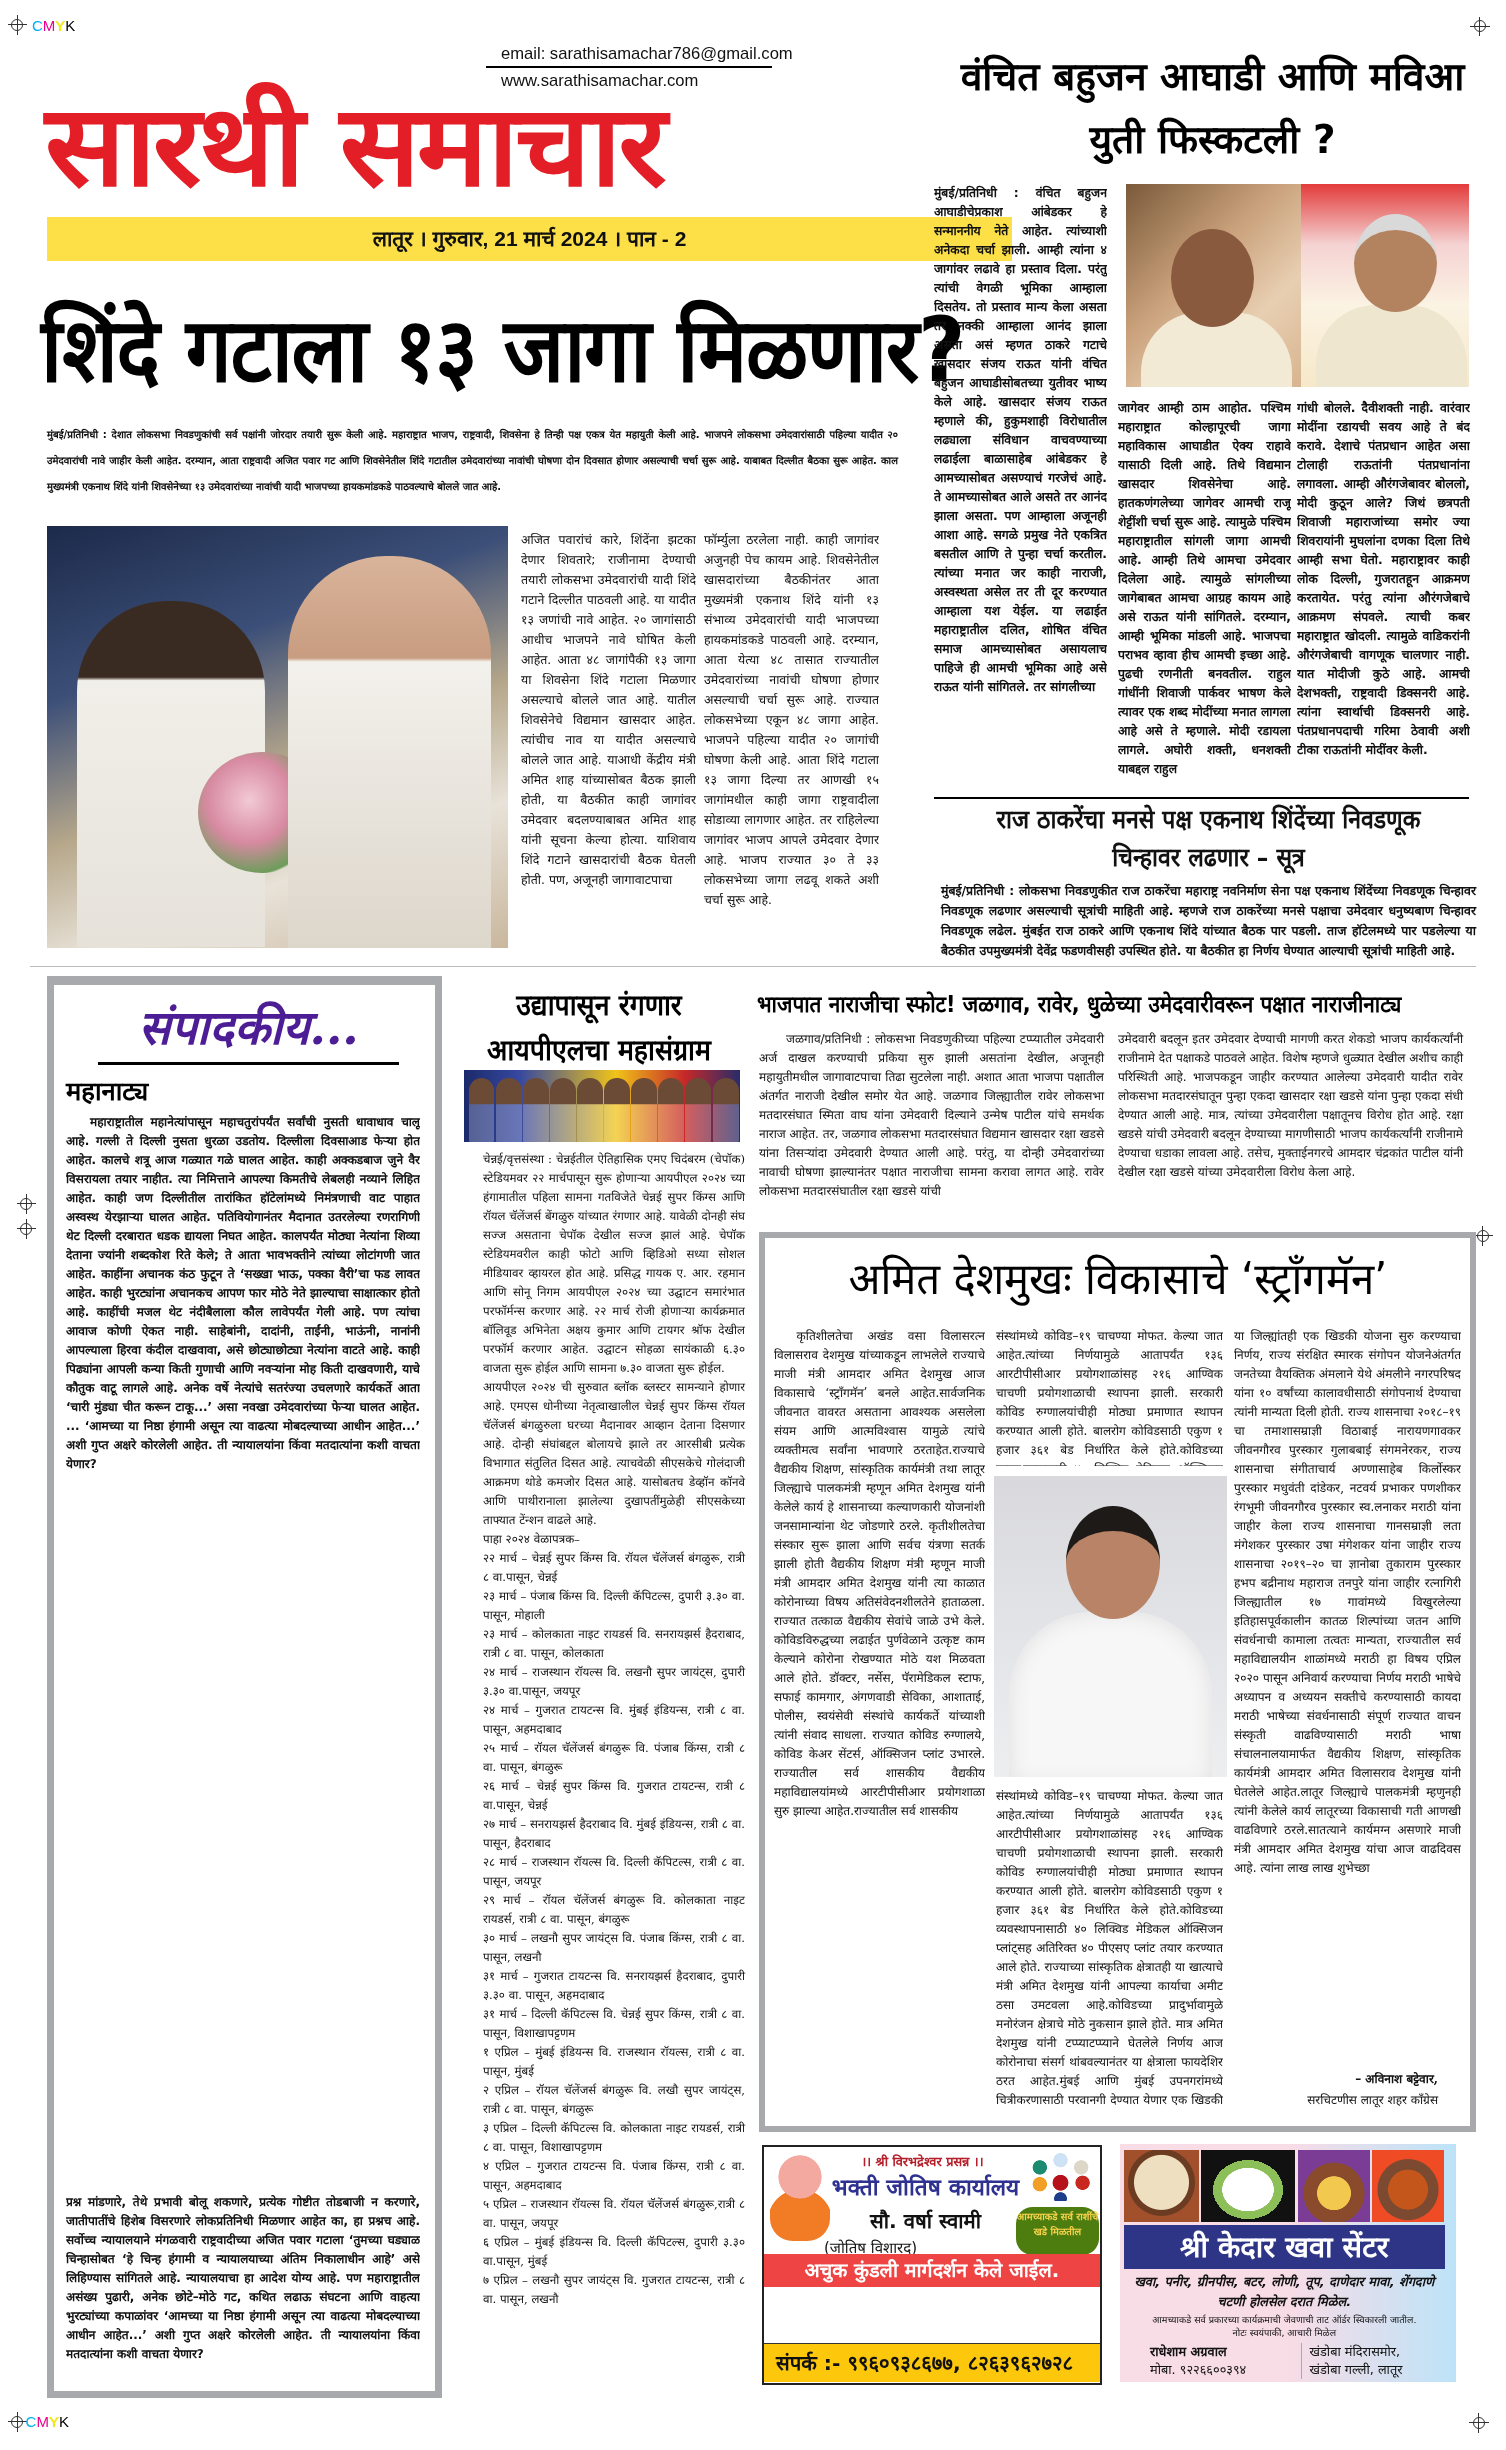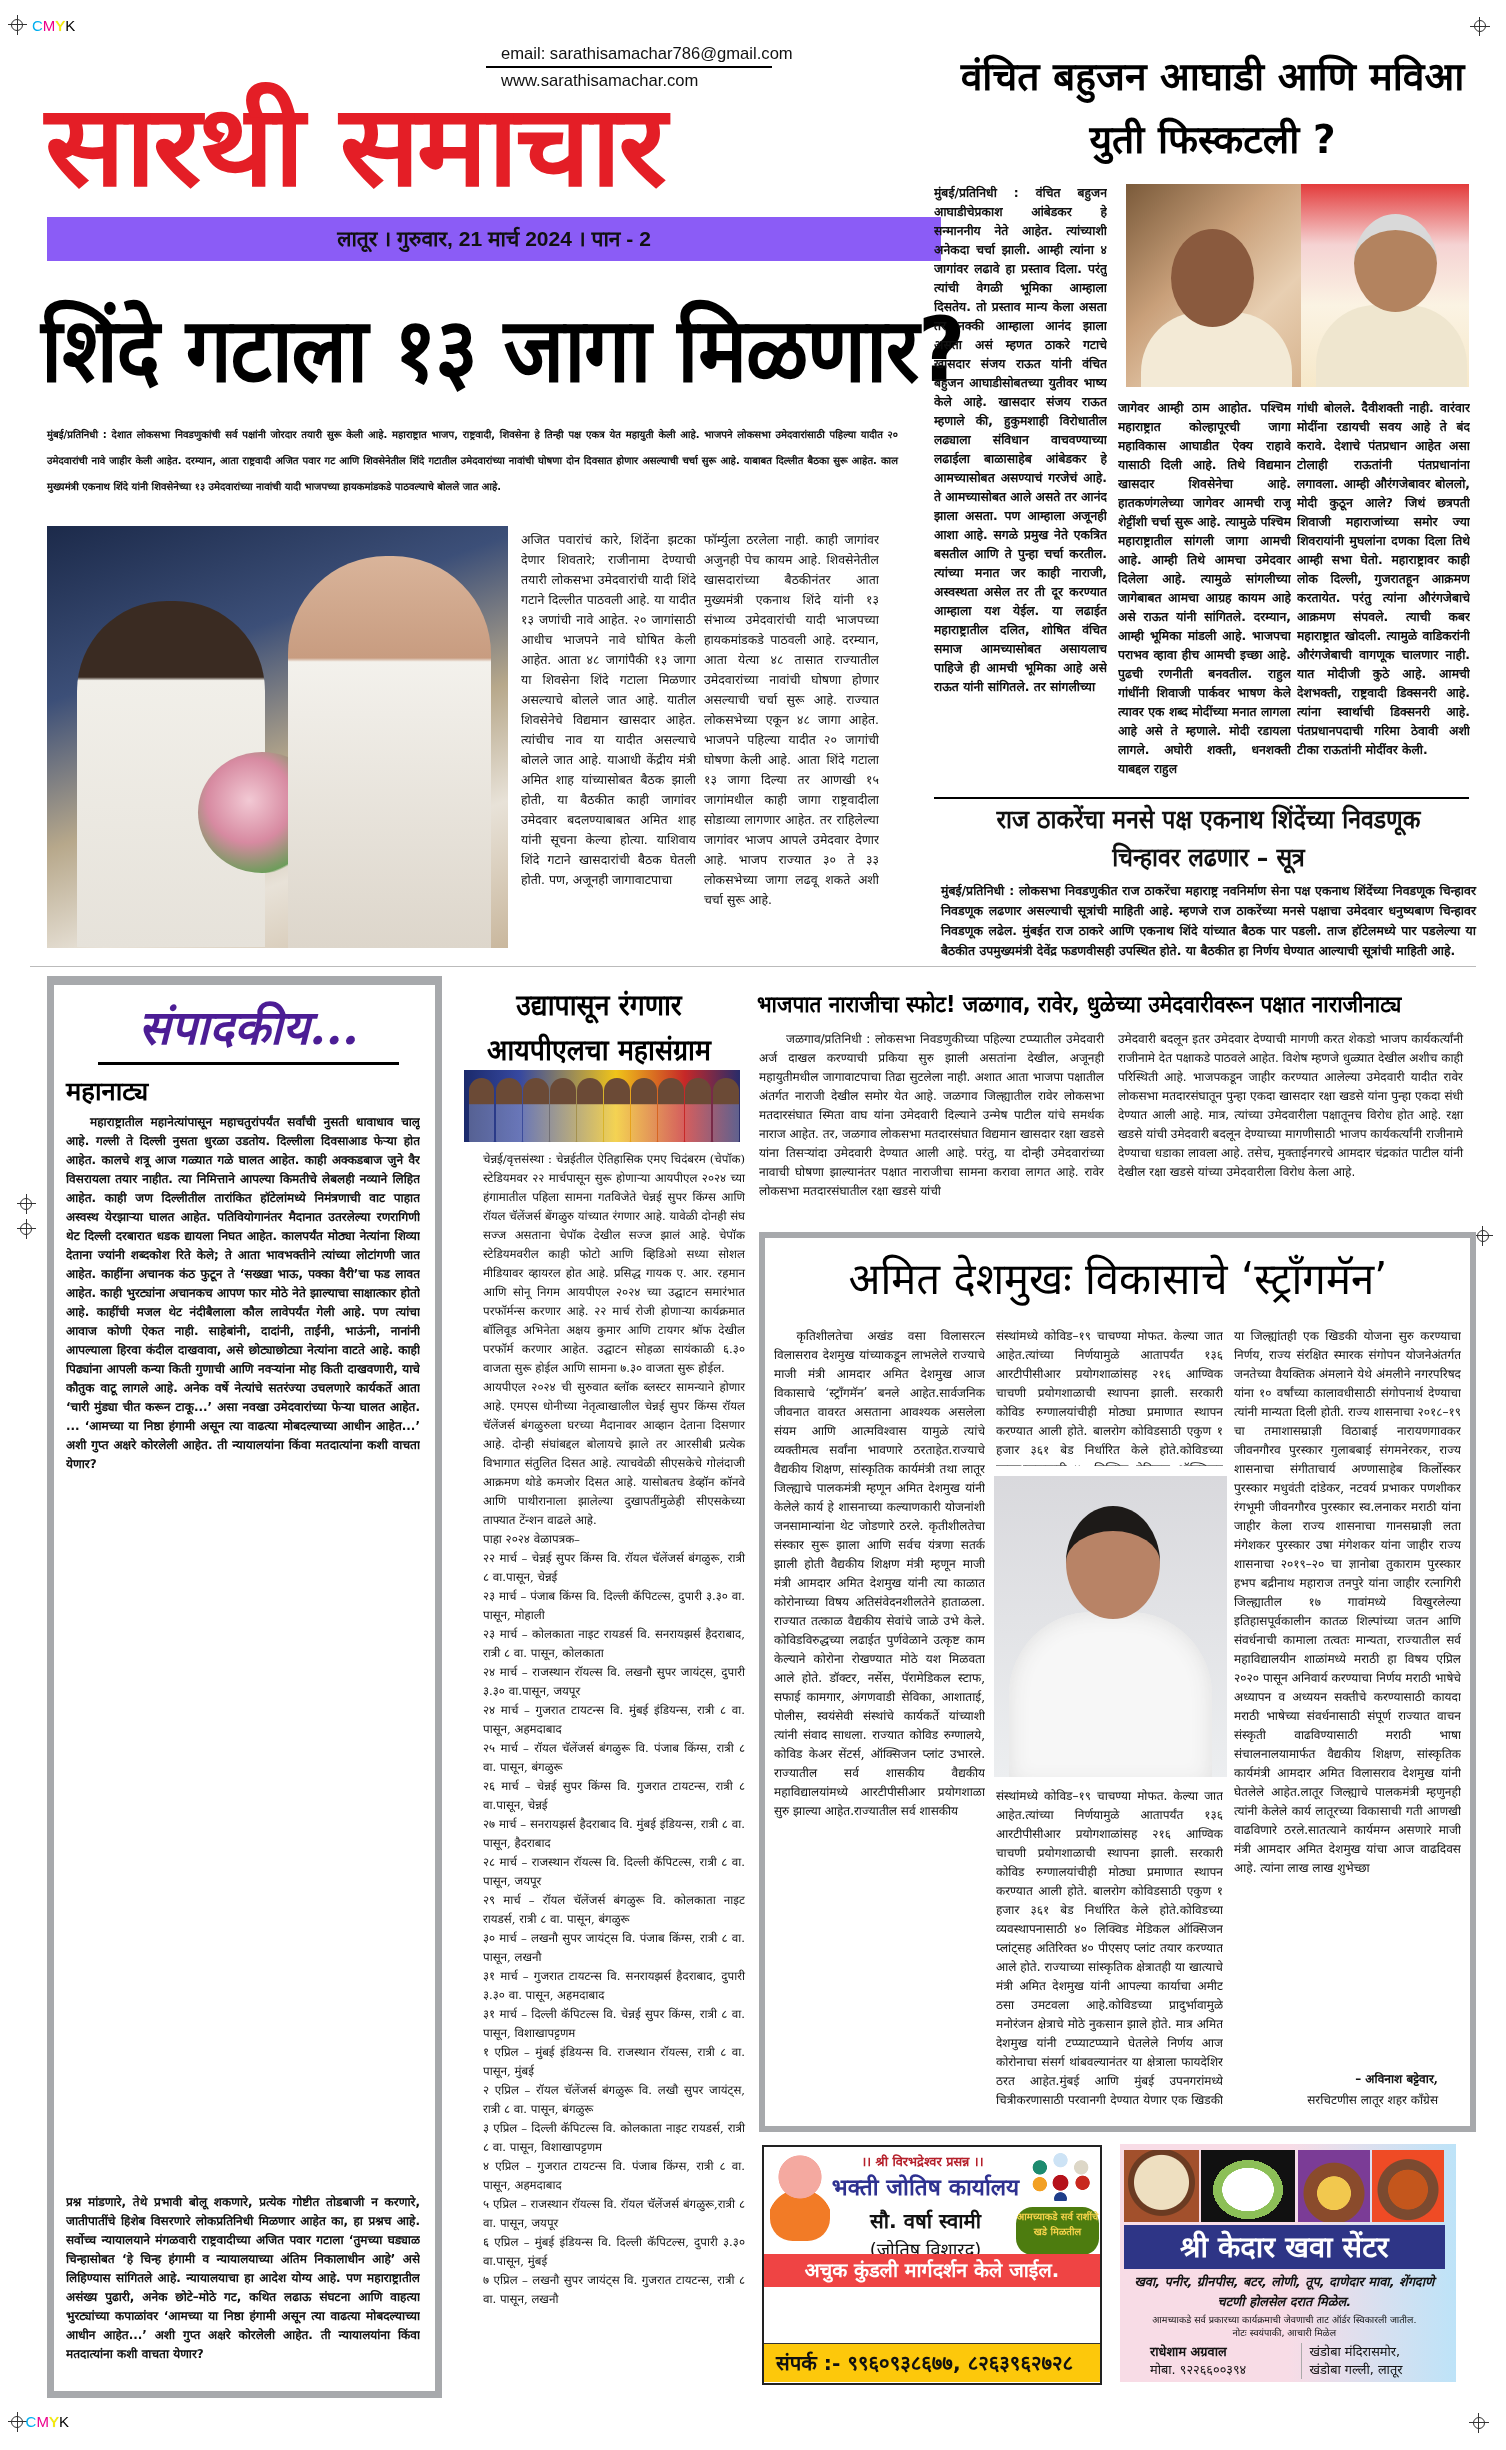--- a/index.html
+++ b/index.html
@@ -8,21 +8,21 @@
   .reg { position: absolute; width: 19.6px; height: 19.6px; }
   .reg::before { content: ""; position: absolute; left: 9px; top: 0; width: 0.8px; height: 19.6px; background: #333; }
   .reg::after { content: ""; position: absolute; left: 0; top: 9px; width: 19.6px; height: 0.8px; background: #333; }
   .reg span { position: absolute; left: 3.8px; top: 3.8px; width: 12px; height: 12px; border: 1.1px solid #333; border-radius: 50%; }
   .cmyk { position: absolute; font-family: "Liberation Sans", sans-serif; font-size: 15px; letter-spacing: 0; }
   .cmyk .c { color: #00aeef; } .cmyk .m { color: #ec008c; } .cmyk .y { color: #fff200; text-shadow: 0 0 0.8px #aa0; } .cmyk .k { color: #000; }
 
   .contact { position: absolute; left: 501px; top: 44px; font-family: "Liberation Sans", sans-serif; font-size: 16.6px; color: #111; }
   .contact .line { height: 1.5px; background: #000; width: 286px; margin: 2.3px 0 3px -15px; }
   .masthead { position: absolute; left: 45px; top: 90px; width: 881px; font-family: "DejaVu Sans", sans-serif; font-weight: bold; color: #e41e26; font-size: 113px; line-height: 113px; letter-spacing: -3px; white-space: nowrap; transform: scaleX(1.05); transform-origin: left; }
-  .dateband { position: absolute; left: 47px; top: 217px; width: 894px; height: 44px; background: #8b5cf6; text-align: center; font-family: "Liberation Sans Narrow", "Liberation Sans", sans-serif; font-weight: bold; font-size: 21px; line-height: 44px; color: #111; }
+  .dateband { position: absolute; left: 47px; top: 217px; width: 965px; height: 44px; background: #fde047; text-align: center; font-family: "Liberation Sans Narrow", "Liberation Sans", sans-serif; font-weight: bold; font-size: 21px; line-height: 44px; color: #111; }
 
   .lead-title { position: absolute; left: 41px; top: 298px; width: 881px; font-weight: bold; font-size: 89px; line-height: 105px; color: #000; white-space: nowrap; transform: scaleX(0.92); transform-origin: left; letter-spacing: -1.5px; }
   .lead-intro { position: absolute; left: 47px; top: 422px; width: 851px; font-family: "DejaVu Sans", sans-serif; font-size: 10px; line-height: 26px; font-weight: bold; text-align: justify; color: #111; }
   .photo { position: absolute; overflow: hidden; }
   .ph-shinde { left: 47px; top: 526px; width: 461px; height: 422px; background: linear-gradient(160deg, #1c2a4a 0%, #3c4f78 30%, #b7a88b 55%, #e8e2d8 75%, #c9b79d 100%); }
   .ph-shinde .p1 { position: absolute; left: 30px; top: 75px; width: 188px; height: 346px; border-radius: 90px 90px 0 0; background: linear-gradient(#3a2b22 0, #3a2b22 22%, #f1efe9 23%, #e6e2da 100%); }
   .ph-shinde .p2 { position: absolute; left: 241px; top: 30px; width: 203px; height: 392px; border-radius: 98px 98px 0 0; background: linear-gradient(#d9b49a 0, #c89c80 26%, #f3f1ec 27%, #ddd6cb 100%); }
   .ph-shinde .flowers { position: absolute; left: 151px; top: 226px; width: 128px; height: 121px; border-radius: 50%; background: radial-gradient(circle at 40% 40%, #f2c9d4, #d78aa1 40%, #6c9d5a 70%, transparent 72%); }
 
   .col-text { position: absolute; font-size: 12.8px; line-height: 21.5px; color: #111; text-align: justify; font-family: "DejaVu Sans", sans-serif; }
@@ -60,21 +60,21 @@
   .amit-photo { left: 994px; top: 1476px; width: 233px; height: 301px; background: linear-gradient(180deg, #d9d9dd 0%, #eceef0 100%); }
   .amit-photo .head { position: absolute; left: 72px; top: 30px; width: 94px; height: 113px; border-radius: 50%; background: #b88366; border-top: 25.6px solid #1d1a18; }
   .amit-photo .shirt { position: absolute; left: 15px; top: 136px; width: 203px; height: 173px; border-radius: 83px 83px 0 0; background: #f7f7f7; box-shadow: inset 0 0 22.6px #ddd; }
   .sign { position: absolute; font-family: "DejaVu Serif", serif; font-size: 12px; text-align: right; color: #111; }
 
   .ad1 { position: absolute; left: 762px; top: 2145px; width: 340px; height: 240px; border: 2.3px solid #222; background: #fff; overflow: hidden; }
   .ad1 .ganesh { position: absolute; left: 6px; top: 4.5px; width: 60px; height: 89px; border-radius: 30px 30px 22.6px 22.6px; background: radial-gradient(circle at 50% 28%, #f4a9a0 0 30%, transparent 31%), radial-gradient(circle at 50% 78%, #f27b26 0 42%, transparent 43%); }
   .ad1 .pre { position: absolute; left: 72px; top: 4.5px; width: 173px; text-align: center; color: #b51f2a; font-size: 12.8px; font-weight: bold; }
   .ad1 .name { position: absolute; left: 60px; top: 24px; width: 203px; text-align: center; color: #2e3190; font-size: 22.6px; font-weight: bold; }
   .ad1 .person { position: absolute; left: 60px; top: 59px; width: 203px; text-align: center; color: #111; font-size: 20.3px; font-weight: bold; }
-  .ad1 .degree { position: absolute; left: 60px; top: 90px; width: 203px; text-align: center; color: #111; font-size: 18px; }
+  .ad1 .degree { position: absolute; left: 60px; top: 90px; width: 203px; text-align: left; color: #111; font-size: 15px; }
   .ad1 .gems { position: absolute; left: 262px; top: 6px; width: 69px; height: 48px; background: radial-gradient(circle at 20% 30%, #1d8b6f 0 6.8px, transparent 7.5px), radial-gradient(circle at 50% 15%, #cde3f5 0 6.8px, transparent 7.5px), radial-gradient(circle at 80% 30%, #ddd7c7 0 6.8px, transparent 7.5px), radial-gradient(circle at 20% 65%, #f2a024 0 6.8px, transparent 7.5px), radial-gradient(circle at 50% 62%, #b5121b 0 7.5px, transparent 8.3px), radial-gradient(circle at 82% 62%, #c8281f 0 6.8px, transparent 7.5px), radial-gradient(circle at 50% 95%, #1f3e8a 0 6px, transparent 6.8px); }
   .ad1 .badge { position: absolute; left: 252px; top: 60px; width: 83px; height: 48px; border-radius: 16.6px; background: #4d7c0f; color: #f6d24b; font-size: 9.8px; font-weight: bold; text-align: center; line-height: 15px; padding-top: 1.5px; }
   .ad1 .redband { position: absolute; left: 0; top: 107px; width: 100%; height: 33px; background: #ef4444; color: #fff; text-align: center; font-weight: bold; font-size: 19.6px; line-height: 33px; }
   .ad1 .desc { position: absolute; left: 7.5px; top: 145px; width: 322px; font-size: 9.8px; line-height: 18px; font-weight: bold; text-align: justify; color: #111; text-indent: 19.6px; }
   .ad1 .contactband { position: absolute; left: 0; top: 196px; width: 100%; height: 39px; background: #fdc80b; color: #111; font-size: 20.3px; line-height: 39px; font-weight: bold; padding-left: 12px; border-top: 1.5px solid #333; }
 
   .ad2 { position: absolute; left: 1120px; top: 2144px; width: 336px; height: 238px; background: linear-gradient(90deg, #f8dce6 0%, #f8dce6 50%, #bde3f8 100%); overflow: hidden; }
   .ad2 .food { position: absolute; top: 6px; height: 72px; }
   .ad2 .f1 { left: 3.8px; width: 75px; background: radial-gradient(circle at 50% 45%, #eedfc0 0 27px, #6b3b22 28px 33px, #a2502c 34px); }
   .ad2 .f2 { left: 81px; width: 94px; background: radial-gradient(ellipse at 50% 55%, #ffffff 0 25.6px, #8cbf57 26px 35px, #111 35px); }

